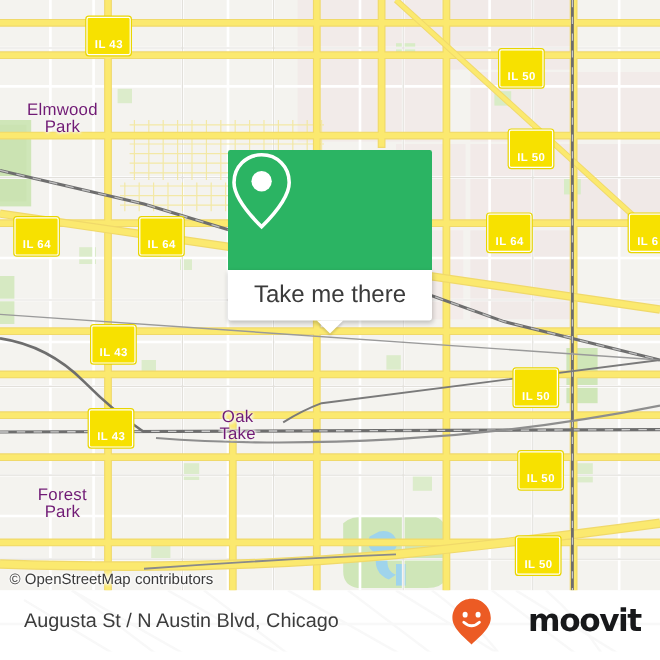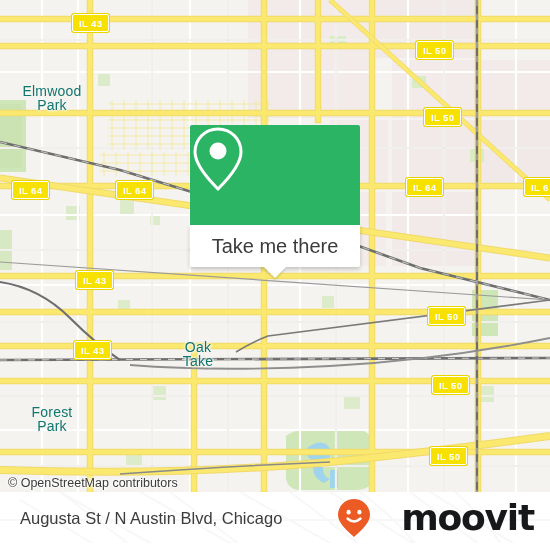--- a/index.html
+++ b/index.html
@@ -9,32 +9,32 @@
     background:#ffffff;
   }
   #app{position:relative;width:550px;height:550px;overflow:hidden;}
 
   
   .map{position:absolute;left:0;top:0;width:550px;height:492px;overflow:hidden;background:#f4f3ef;}
   .map svg{position:absolute;left:0;top:0;}
 
   
   .place{
-    position:absolute;color:#0f766e;font-size:14px;line-height:14px;
+    position:absolute;color:#701a75;font-size:14px;line-height:14px;
     text-align:center;white-space:pre-line;
     text-shadow:0 0 3px #f6f5f1,0 0 3px #f6f5f1,0 0 2px #f6f5f1,1px 1px 2px #f6f5f1;
     font-family:"Liberation Sans", sans-serif;
     letter-spacing:.2px;
   }
 
   
   .shield{
     position:absolute;background:#f7e100;border:1.5px solid #ffffff;
     border-radius:2px;color:#ffffff;font-size:9.5px;font-weight:bold;
-    padding:4px 6px 3px 6px;line-height:9px;letter-spacing:.4px;
+    padding:18px 6px 3px 6px;line-height:9px;letter-spacing:.4px;
     box-shadow:0 0 0 1px #e8d500;
     font-family:"Liberation Sans", sans-serif;white-space:nowrap;
   }
 
   
   .osm-credit{
     position:absolute;left:8px;bottom:2px;color:#3a3a3a;font-size:12.5px;
     font-family:"Liberation Sans", sans-serif;
     text-shadow:0 0 3px #fff,0 0 3px #fff,0 0 4px #fff,0 0 2px #fff;
   }
@@ -67,21 +67,21 @@
   .footer-ghost{position:absolute;left:0;top:-492px;opacity:.10;}
   .footer-addr{
     position:absolute;left:20px;top:50%;transform:translateY(-50%);
     color:#3c3c3c;font-size:16.5px;white-space:nowrap;
   }
   .footer-logo{
     position:absolute;right:16px;top:50%;transform:translateY(-50%);
     display:flex;align-items:center;gap:2px;
   }
   .footer-logo-word{
-    color:#17181a;font-size:36px;font-weight:bold;letter-spacing:-1.2px;
+    color:#17181a;font-size:26px;font-weight:bold;letter-spacing:-1.2px;
     line-height:34px;font-family:"DejaVu Sans", sans-serif;margin-left:28px;
   }
 </style>
 </head>
 <body>
 
 <div id="app">
 
   <div class="map">
     <svg id="map-svg" width="550" height="492" viewBox="0 0 550 492">

